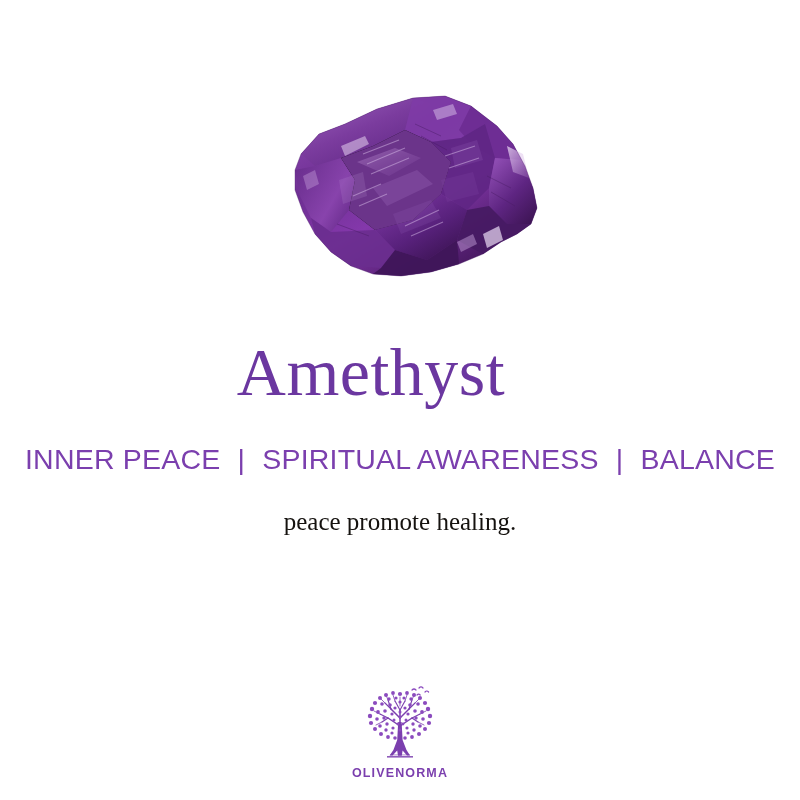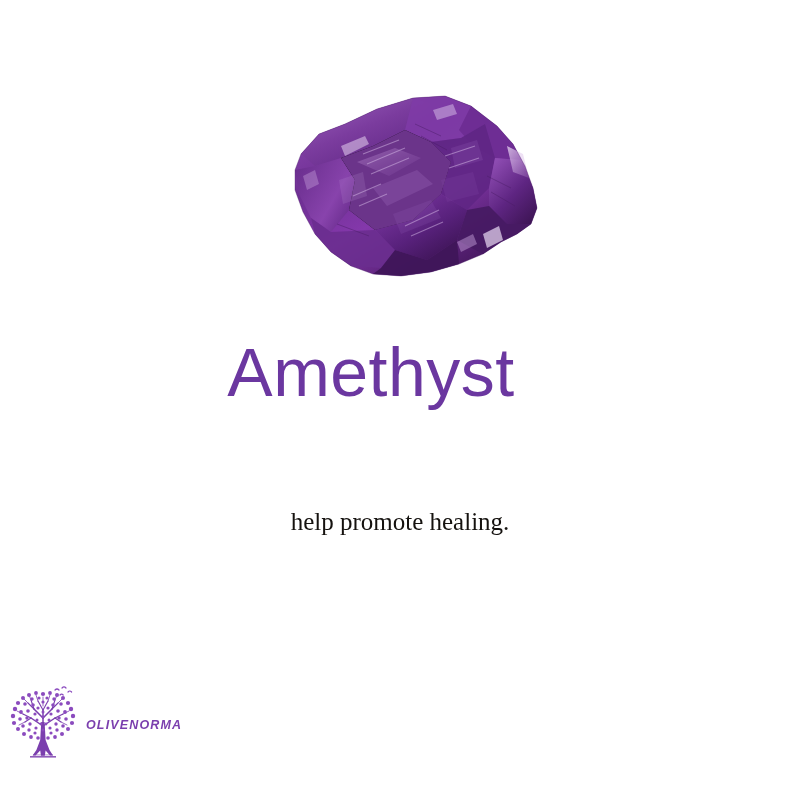--- a/index.html
+++ b/index.html
@@ -45,21 +45,21 @@
     height: 212px;
   }
 
   
   .title {
     position: absolute;
     left: 0;
     top: 336px;
     width: 742px;
     text-align: center;
-    font-family: Liberation Sans, sans-serif;
+    font-family: Liberation Serif, serif;
     font-size: 68px;
     line-height: 72px;
     font-weight: 400;
     color: #6B37A0;
     letter-spacing: 0.5px;
   }
 
   
   .keywords {
     position: absolute;
@@ -96,23 +96,22 @@
   }
   .body-copy .line { display: block; white-space: nowrap; }
 
   
   .logo {
     position: absolute;
     left: 0;
     top: 684px;
     width: 800px;
     display: flex;
-    flex-direction: row;
+    flex-direction: column;
     align-items: center;
-    font-style: italic;
   }
   .logo-mark {
     width: 86px;
     height: 80px;
     display: block;
   }
   .logo-word {
     margin-top: 2px;
     font-family: "Liberation Sans", "DejaVu Sans", sans-serif;
     font-size: 12.5px;
@@ -231,23 +230,30 @@
 
         <path d="M56,70 L74,50 L100,40 L132,25 L168,14 L200,12 L226,22 L252,42 L268,60
                  L280,82 L288,104 L292,124 L286,140 L272,150 L256,158 L238,170 L214,180
                  L186,188 L156,192 L128,190 L106,182 L86,168 L70,150 L58,128 L50,106 L50,86 Z" fill="none" stroke="#4B1D68" stroke-width="1" opacity="0.35"></path>
       </svg>
     </div>
   </div>
 
   <div class="title">Amethyst</div>
 
+  <div class="keywords">
+    <span class="kw">INNER PEACE</span>
+    <span class="sep">|</span>
+    <span class="kw">SPIRITUAL AWARENESS</span>
+    <span class="sep">|</span>
+    <span class="kw">BALANCE</span>
+  </div>
 
   <div class="body-copy">
-    <span class="line">help promote healing.</span>
+    <span class="line">peace promote healing.</span>
   </div>
 
   <div class="logo">
     <svg class="logo-mark" viewBox="0 0 86 80" xmlns="http://www.w3.org/2000/svg" aria-hidden="true">
       <g fill="#7B3FAE">
 
         <path d="M41.2,38 L44.6,38 L45.6,56 L49.5,66 L53,71.5 L50,71.5 L45.6,66.5
                  L44.8,71.8 L41,71.8 L40.2,66.5 L35.6,71.5 L32.6,71.5 L36.4,66 L40.2,56 Z"></path>
 
         <path d="M30,72 L56,72 L56,73.6 L30,73.6 Z" opacity="0.85"></path>

